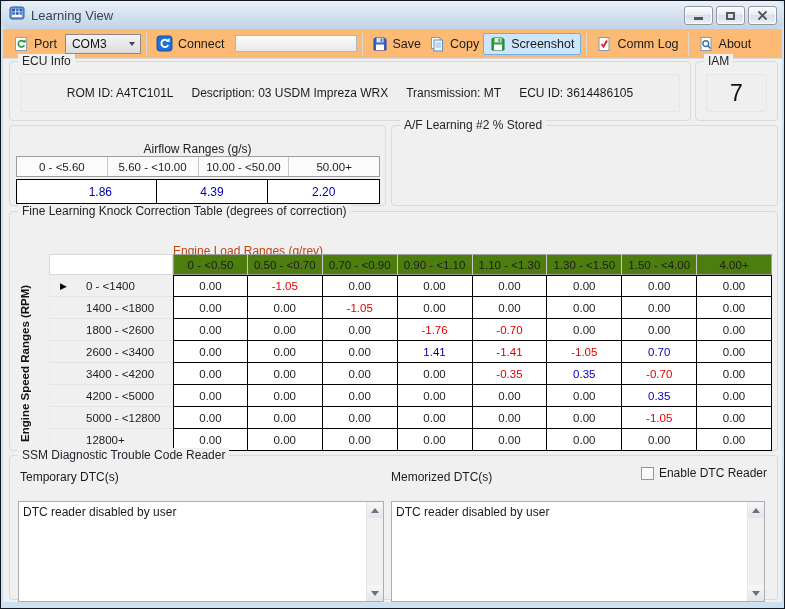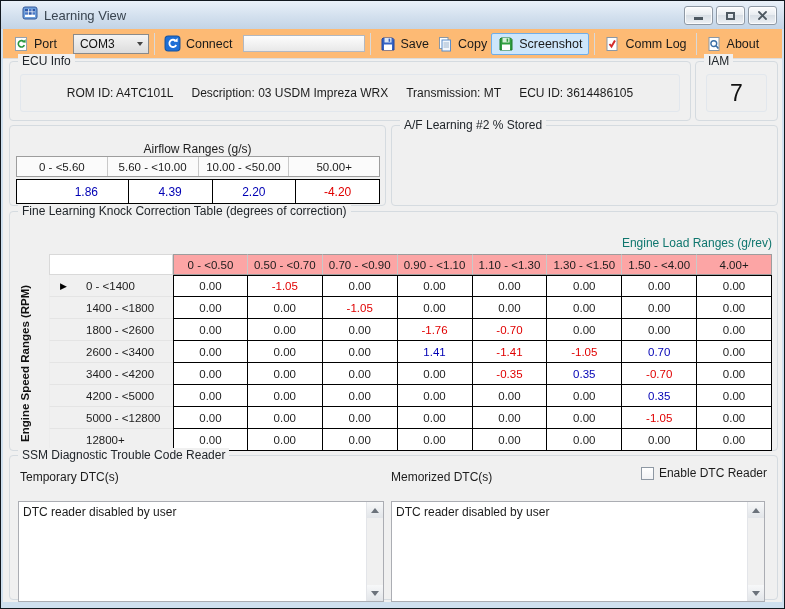--- a/index.html
+++ b/index.html
@@ -5,37 +5,37 @@
   * { box-sizing: border-box; margin: 0; padding: 0; }
   html,body { width:785px; height:609px; background:#fff; }
   body { font-family:"Liberation Sans", sans-serif; }
 
   .window { position:relative; width:785px; height:609px; border:1px solid #11181f;
             background:#cfe0ef; overflow:hidden; }
 
   
   .titlebar { position:absolute; left:0; top:0; right:0; height:28px;
               background:linear-gradient(#eaf1f9,#d3e0ee 55%,#c3d4e6);
-              display:flex; align-items:center; padding:0 21px; }
+              display:flex; align-items:center; padding:0 8px;border-radius:8px; }
   .title-text { font-size:13px; color:#39444f; margin-left:6px; }
   .win-buttons { position:absolute; right:7px; top:5px; display:flex; }
   .wbtn { width:29px; height:19px; border:1px solid #8f99a5; border-radius:3px;
           background:linear-gradient(#fdfdfe,#e9edf1 45%,#d6dde4 46%,#eef1f5);
           box-shadow:inset 0 0 0 1px rgba(255,255,255,.8);
           display:flex; align-items:center; justify-content:center; margin-left:3px; }
   .glyph-min { width:9px; height:3px; background:#4d5861; margin-top:6px; }
   .glyph-max { width:9px; height:8px; border:2px solid #4d5861; }
 
   
   .toolbar { position:absolute; left:2px; top:28px; width:779px; height:30px;
              background:#fdba74; border-bottom:1px solid #dcdcdc;
              display:flex; align-items:center; padding:0 6px; font-size:12.5px; color:#1a1a1a; }
   .titem { display:flex; align-items:center; gap:5px; padding:2px 4px; border-radius:2px; }
   .tsep { width:1px; height:22px; background:#d9d9d9; margin:0 5px; }
-  .combo { width:76px; height:20px; border:1px solid #8a8a8a; margin-left:12px;
+  .combo { width:76px; height:20px; border:1px solid #8a8a8a; margin-left:4px;
            background:linear-gradient(#f4f4f4,#dcdcdc); display:flex; align-items:center; }
   .combo-text { flex:1; padding-left:6px; font-size:12px; color:#111; }
   .combo-btn { width:15px; height:100%; display:flex; align-items:center; justify-content:center; }
   .tri-down { width:0; height:0; border-left:3.5px solid transparent;
               border-right:3.5px solid transparent; border-top:4.5px solid #444; }
   .progressbox { width:122px; height:17px; border:1px solid #b2b8c1; margin-left:6px;
                  background:linear-gradient(#fdfdfd,#e8e8e8); }
   .btn-active { background:#cde6fb; border:1px solid #70aee8; padding:2px 6px; }
 
   
@@ -65,31 +65,31 @@
   .afh { flex:1; display:flex; align-items:center; justify-content:center;
          font-size:11.5px; color:#1c1c1c; border-right:1px solid #c9c9c9; }
   .afh:last-child { border-right:none; }
   .af-vals { position:absolute; left:6px; top:53px; width:364px; height:25px; display:flex;
              border:1px solid #000; background:#fff; }
   .afv { flex:1; display:flex; align-items:center; justify-content:center;
          font-size:12px; border-right:1px solid #000; }
   .afv:last-child { border-right:none; }
 
   
-  .load-label { position:absolute; left:163px; width:599px; top:24px; text-align:right;
-                font-size:12px; color:#0f766e; }
+  .load-label { position:absolute; left:163px; width:599px; top:32px; text-align:left;
+                font-size:12px; color:#c2410c; }
   .speed-label { position:absolute; left:6px; top:63px; height:176px; width:18px;
                  writing-mode:vertical-rl; transform:rotate(180deg);
                  display:flex; align-items:center; justify-content:center;
                  font-size:11.5px; font-weight:bold; color:#111; }
   .knock-grid { position:absolute; left:39px; top:42px; width:723px; display:grid;
                 grid-template-columns:124px repeat(8,1fr);
                 grid-template-rows:21px repeat(8,22px); }
   .kcorner { background:#fff; border:1px solid #d9d9d9; }
-  .kh { background:#fca5a5; border-top:1px solid #9d9d9d; border-bottom:1px solid #9d9d9d;
+  .kh { background:#4d7c0f; border-top:1px solid #9d9d9d; border-bottom:1px solid #9d9d9d;
         border-right:1px solid #c9c9c9; display:flex; align-items:center; justify-content:center;
         font-size:11.5px; color:#1c1c1c; }
   .kh.h0 { border-left:1px solid #9d9d9d; }
   .kh.hlast { border-right:1px solid #9d9d9d; }
   .kr { background:#f0f0f0; border-bottom:1px solid #e4e4e4; border-left:1px solid #ececec;
         display:flex; align-items:center; padding-left:36px; font-size:11.5px; color:#1c1c1c;
         position:relative; }
   .selarrow { position:absolute; left:10px; top:50%; transform:translateY(-50%);
               font-size:9px; color:#000; }
   .kd { background:#fff; border-right:1px solid #000; border-bottom:1px solid #000;
@@ -248,21 +248,20 @@
       <div class="af-head" id="af1-head">
           <div class="afh">0 - &lt;5.60</div>
           <div class="afh">5.60 - &lt;10.00</div>
           <div class="afh">10.00 - &lt;50.00</div>
           <div class="afh">50.00+</div>
         </div>
       <div class="af-vals" id="af1-vals">
           <div class="afv" style="color: rgb(0, 0, 180); margin-left: 28px;">1.86</div>
           <div class="afv" style="color: rgb(0, 0, 180);">4.39</div>
           <div class="afv" style="color: rgb(0, 0, 180);">2.20</div>
-          <div class="afv" style="color: rgb(224, 0, 0);">-4.20</div>
         </div>
     </div>
 
     <div class="group g-af2">
       <span class="gtitle">A/F Learning #2 % Stored</span>
     </div>
 
     <div class="group g-knock">
       <span class="gtitle">Fine Learning Knock Correction Table (degrees of correction)</span>
       <div class="load-label">Engine Load Ranges (g/rev)</div>

